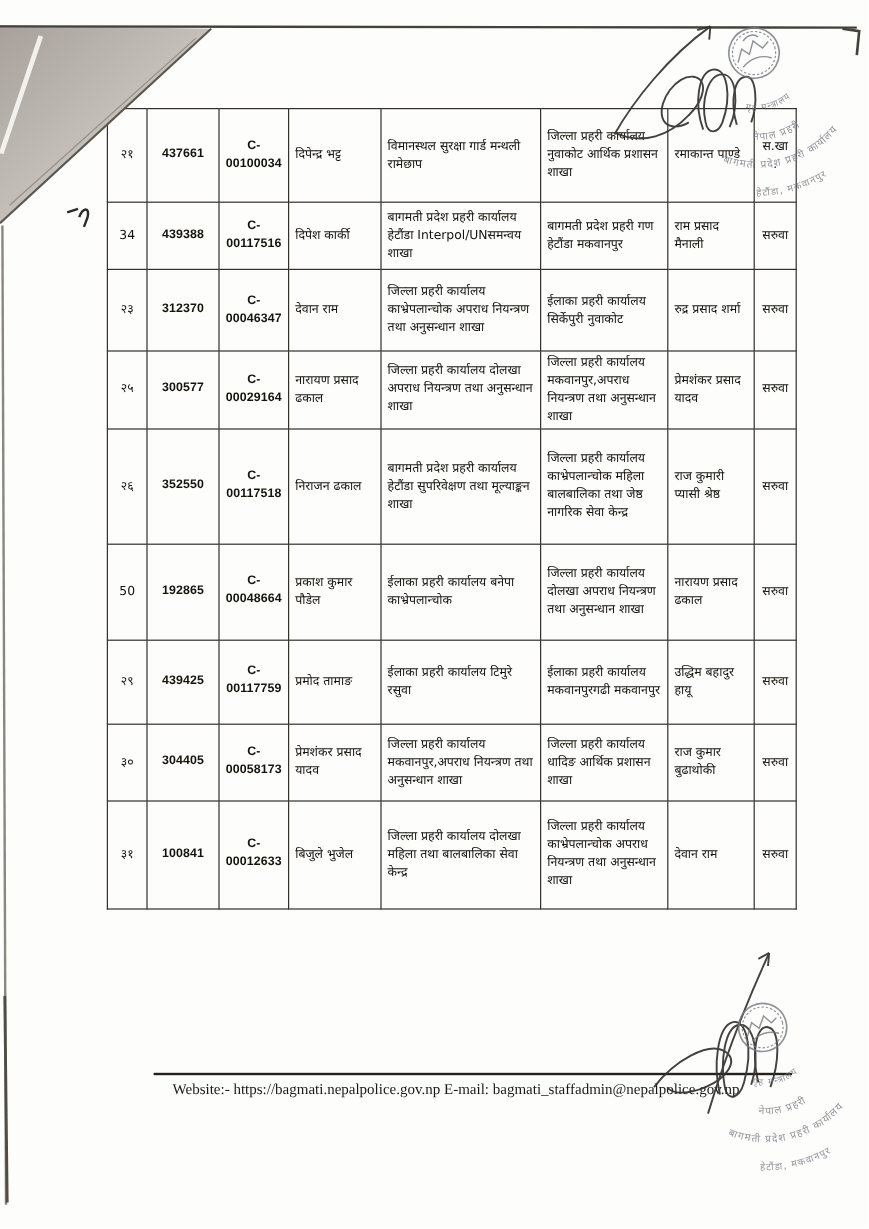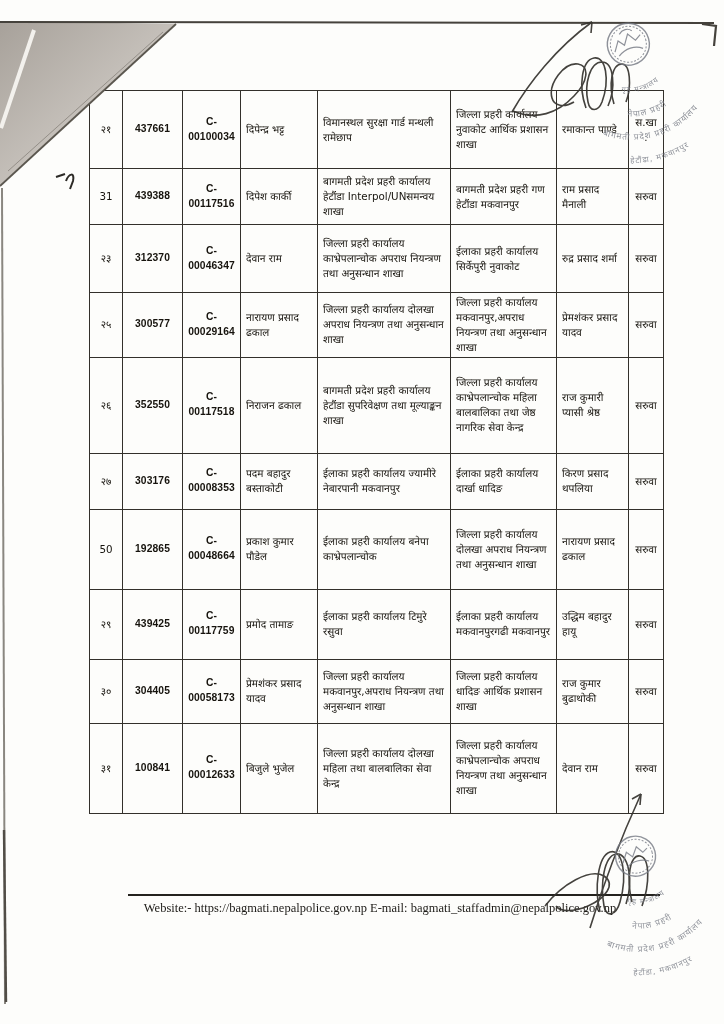--- a/index.html
+++ b/index.html
@@ -70,21 +70,21 @@
           <td class="c-sn">२१</td>
           <td class="c-reg_no">437661</td>
           <td class="c-code">C-00100034</td>
           <td class="c-name">दिपेन्द्र भट्ट</td>
           <td class="c-from_office">विमानस्थल सुरक्षा गार्ड मन्थली रामेछाप</td>
           <td class="c-to_office">जिल्ला प्रहरी कार्यालय नुवाकोट आर्थिक प्रशासन शाखा</td>
           <td class="c-recommended_by">रमाकान्त पाण्डे</td>
           <td class="c-status">स.खा.</td>
         </tr>
         <tr style="height: 56px;">
-          <td class="c-sn">31</td>
+          <td class="c-sn">34</td>
           <td class="c-reg_no">439388</td>
           <td class="c-code">C-00117516</td>
           <td class="c-name">दिपेश कार्की</td>
           <td class="c-from_office">बागमती प्रदेश प्रहरी कार्यालय हेटौंडा Interpol/UNसमन्वय शाखा</td>
           <td class="c-to_office">बागमती प्रदेश प्रहरी गण हेटौंडा मकवानपुर</td>
           <td class="c-recommended_by">राम प्रसाद मैनाली</td>
           <td class="c-status">सरुवा</td>
         </tr>
         <tr style="height: 68px;">
           <td class="c-sn">२३</td>
@@ -107,30 +107,20 @@
           <td class="c-status">सरुवा</td>
         </tr>
         <tr style="height: 96px;">
           <td class="c-sn">२६</td>
           <td class="c-reg_no">352550</td>
           <td class="c-code">C-00117518</td>
           <td class="c-name">निराजन ढकाल</td>
           <td class="c-from_office">बागमती प्रदेश प्रहरी कार्यालय हेटौंडा सुपरिवेक्षण तथा मूल्याङ्कन शाखा</td>
           <td class="c-to_office">जिल्ला प्रहरी कार्यालय काभ्रेपलान्चोक महिला बालबालिका तथा जेष्ठ नागरिक सेवा केन्द्र</td>
           <td class="c-recommended_by">राज कुमारी प्यासी श्रेष्ठ</td>
-          <td class="c-status">सरुवा</td>
-        </tr>
-        <tr style="height: 56px;">
-          <td class="c-sn">२७</td>
-          <td class="c-reg_no">303176</td>
-          <td class="c-code">C-00008353</td>
-          <td class="c-name">पदम बहादुर बस्ताकोटी</td>
-          <td class="c-from_office">ईलाका प्रहरी कार्यालय ज्यामीरे नेबारपानी मकवानपुर</td>
-          <td class="c-to_office">ईलाका प्रहरी कार्यालय दार्खा धादिङ</td>
-          <td class="c-recommended_by">किरण प्रसाद थपलिया</td>
           <td class="c-status">सरुवा</td>
         </tr>
         <tr style="height: 80px;">
           <td class="c-sn">50</td>
           <td class="c-reg_no">192865</td>
           <td class="c-code">C-00048664</td>
           <td class="c-name">प्रकाश कुमार पौडेल</td>
           <td class="c-from_office">ईलाका प्रहरी कार्यालय बनेपा काभ्रेपलान्चोक</td>
           <td class="c-to_office">जिल्ला प्रहरी कार्यालय दोलखा अपराध नियन्त्रण तथा अनुसन्धान शाखा</td>
           <td class="c-recommended_by">नारायण प्रसाद ढकाल</td>

